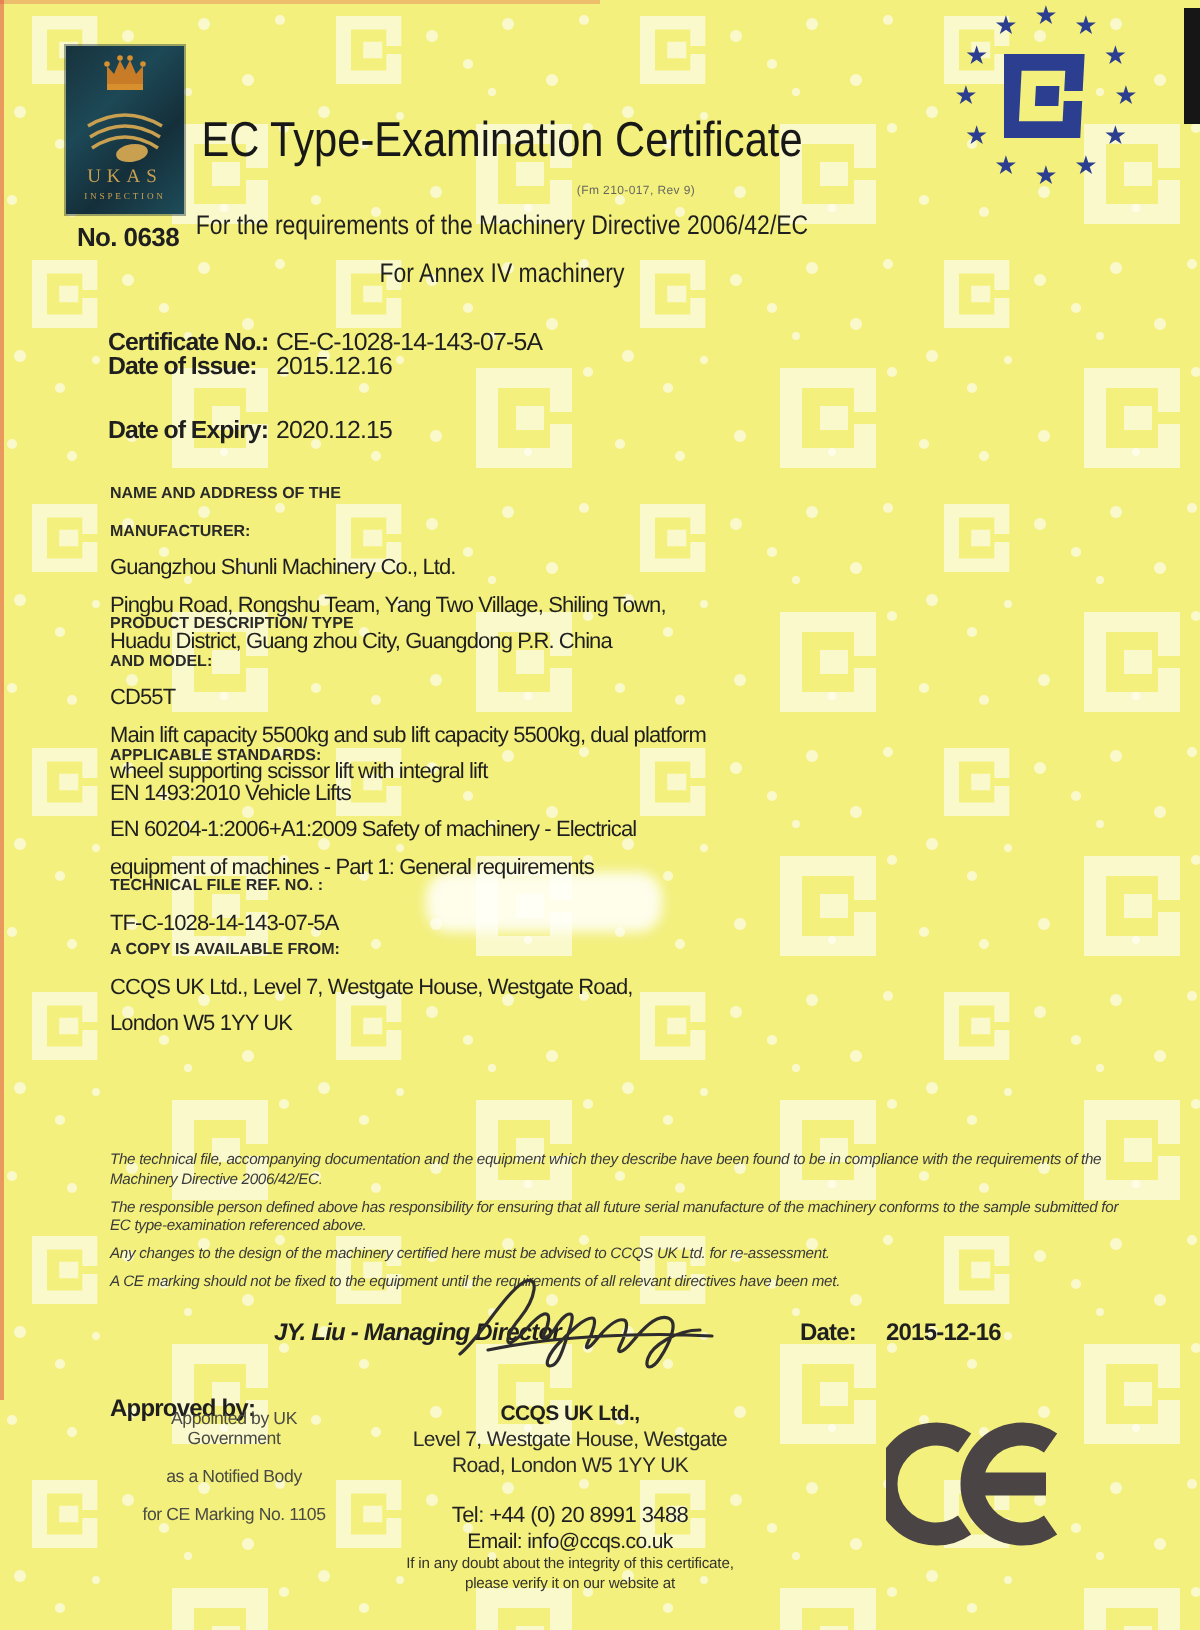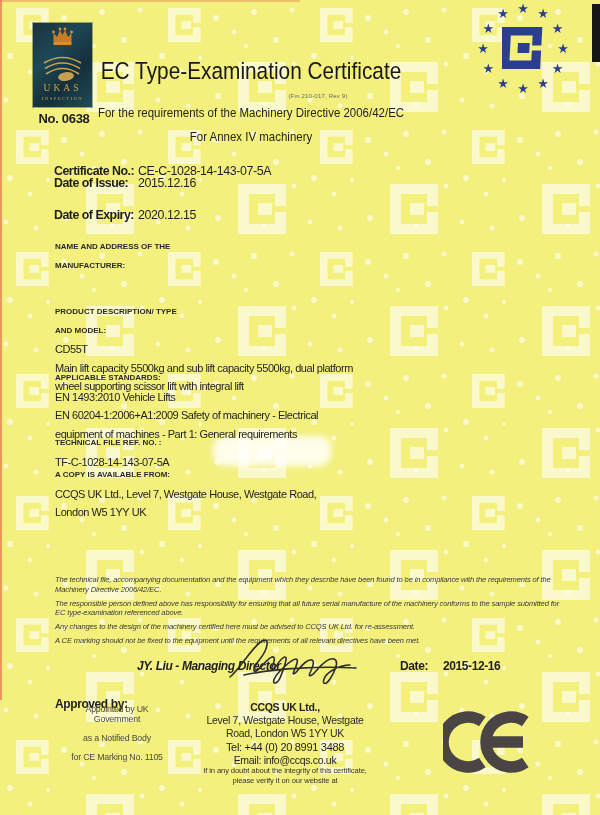--- a/index.html
+++ b/index.html
@@ -54,21 +54,21 @@
   .ap-sig{left:222px;top:635px;z-index:2;}
   .ap-datelb{left:400px;top:659px;}
   .ap-dateval{left:443px;top:659px;}
   
   .foot-left{left:62px;top:704px;width:110px;text-align:center;z-index:2;
     font-size:8.8px;color:#4a4a44;letter-spacing:-.2px;}
   .foot-left div{margin-bottom:9px;}
   .foot-center{left:285px;top:701px;transform:translateX(-50%);width:250px;text-align:center;z-index:2;}
   .fc-org{font-size:10.5px;font-weight:700;letter-spacing:-.3px;line-height:13px;}
   .fc-addr{font-size:10.5px;letter-spacing:-.3px;line-height:13px;color:#2a2a2a;}
-  .fc-tel{font-size:11px;letter-spacing:-.3px;line-height:13px;margin-top:1px;}
+  .fc-tel{font-size:11px;letter-spacing:-.3px;line-height:13px;margin-top:12px;}
   .fc-email{font-size:10.5px;letter-spacing:-.3px;line-height:12px;}
   .fc-small{font-size:7.6px;letter-spacing:-.1px;line-height:9.5px;color:#33332e;}
   .fc-url{font-weight:700;}
   .ce-svg{left:443px;top:706px;z-index:2;}
   .bg-svg{left:0;top:0;z-index:0;}
 </style>
 </head>
 <body>
 
 <div class="page">
@@ -166,20 +166,25 @@
   <div class="abs sum-row" style="top:208px">
     <span class="lb">Date of Expiry:</span>
     <span class="vl">2020.12.15</span>
   </div>
 
   <div class="abs det-row" style="top:238px">
     <div class="lb">
       <div>NAME AND ADDRESS OF THE</div>
         <div>MANUFACTURER:</div>
     </div>
+    <div class="vl">
+      <div>Guangzhou Shunli Machinery Co., Ltd.</div>
+      <div>Pingbu Road, Rongshu Team, Yang Two Village, Shiling Town,</div>
+      <div>Huadu District, Guang zhou City, Guangdong P.R. China</div>
+    </div>
   </div>
 
   <div class="abs det-row" style="top:303px">
     <div class="lb">
       <div>PRODUCT DESCRIPTION/ TYPE</div>
         <div>AND MODEL:</div>
     </div>
     <div class="vl">
       <div>CD55T</div>
       <div>Main lift capacity 5500kg and sub lift capacity 5500kg, dual platform</div>

